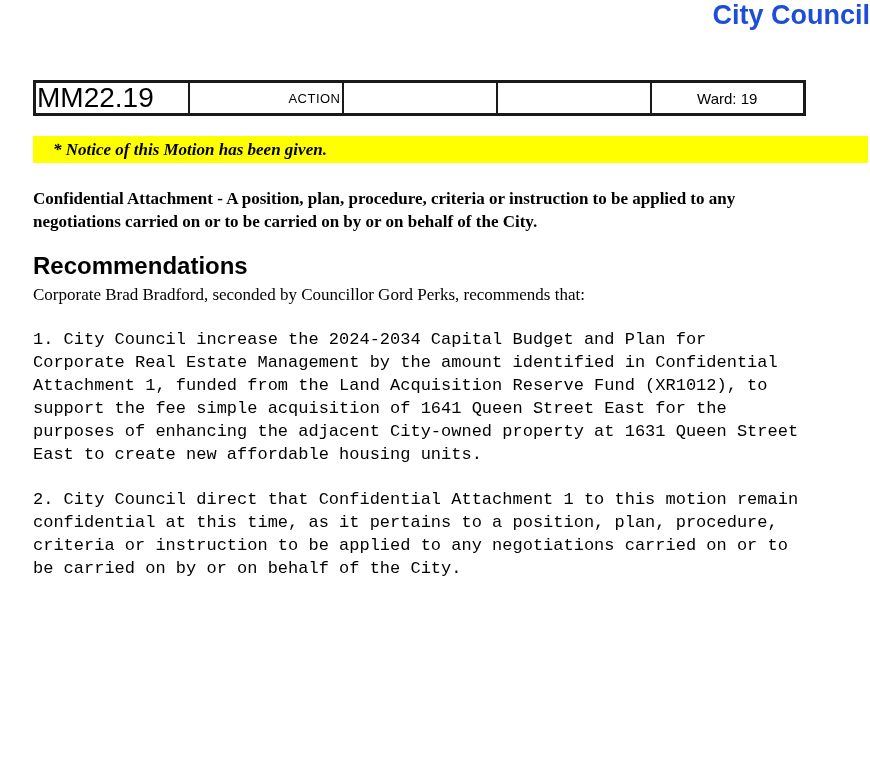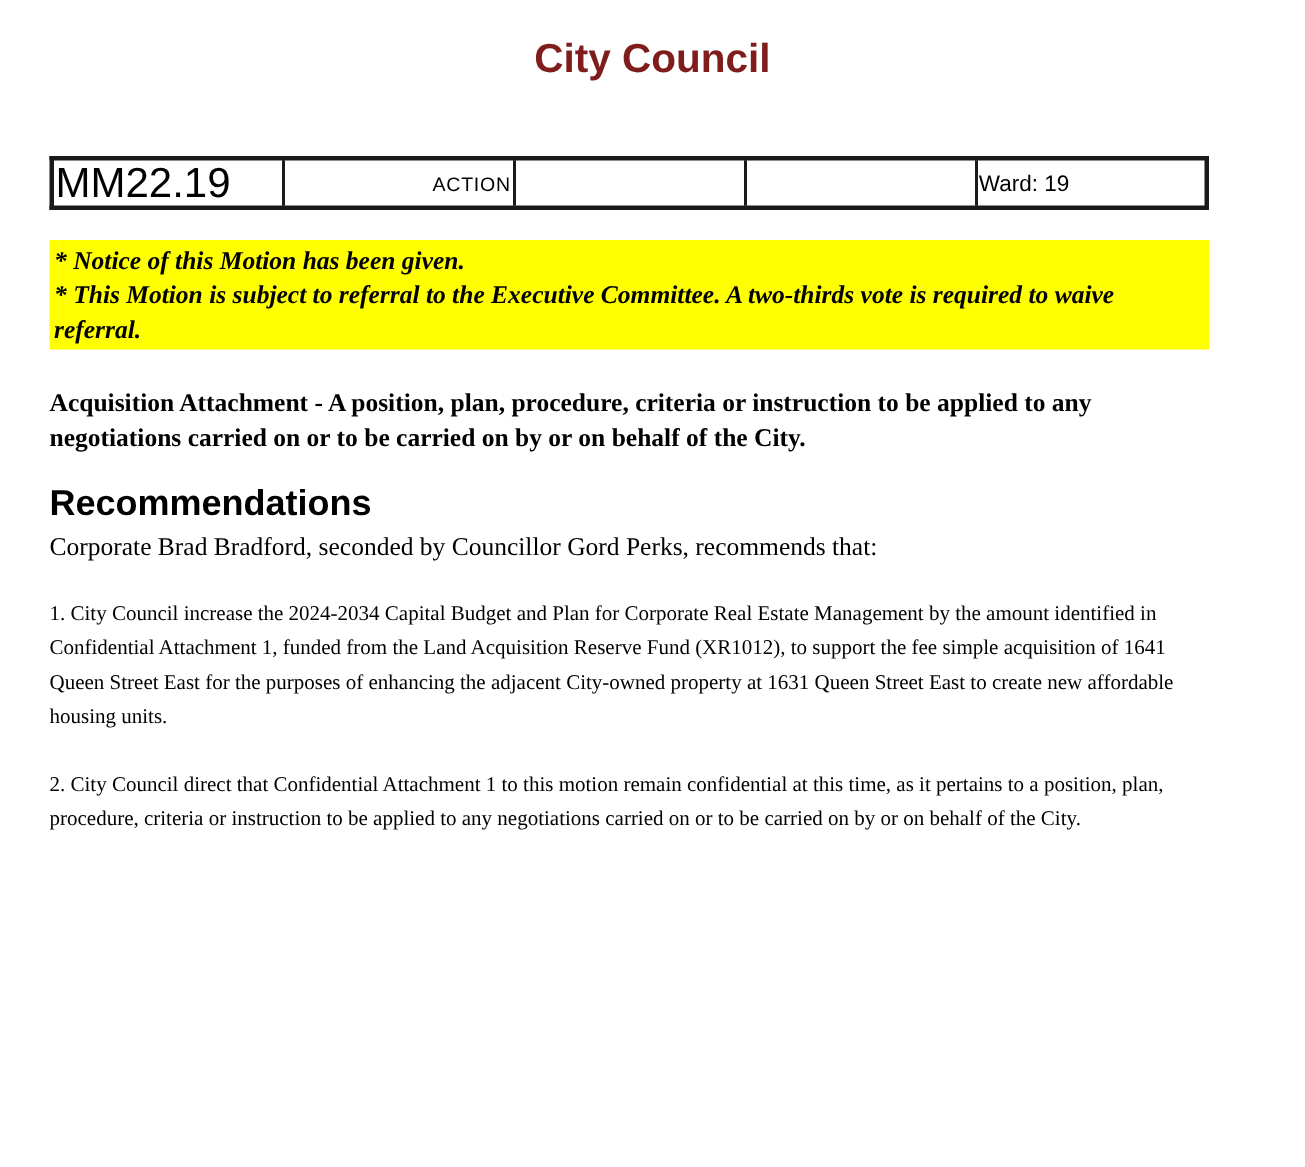--- a/index.html
+++ b/index.html
@@ -11,59 +11,59 @@
     background: #ffffff;
     color: #000000;
     overflow: hidden;
   }
   .content {
     width: 773px;
     margin-left: 33px;
   }
   .doc-title {
     margin: 0;
-    padding-top: 24px;
-    text-align: center;
+    padding-top: 0;
+    text-align: right;
     font-family: "Liberation Sans", sans-serif;
     font-weight: bold;
     font-size: 27px;
     line-height: 30px;
-    color: #7f1d1d;
+    color: #1d4ed8;
   }
   table.info-table {
     border-collapse: collapse;
     width: 773px;
     margin-top: 50px;
     table-layout: fixed;
   }
   table.info-table, table.info-table td { border: 2px solid #1a1a1a; }
   table.info-table { border-width: 3px; }
   table.info-table td {
     width: 20%;
     height: 31px;
     padding: 0 1px;
     vertical-align: middle;
     font-family: "Liberation Sans", sans-serif;
     white-space: nowrap;
     overflow: hidden;
   }
   td.cell-id   { font-size: 28px; line-height: 30px; text-align: left; }
   td.cell-type { font-size: 13px; text-align: right; letter-spacing: 0.5px; }
-  td.cell-ward { font-size: 15px; text-align: left; padding-right: 6px; }
+  td.cell-ward { font-size: 15px; text-align: center; padding-right: 6px; }
   .motion-heading {
     margin: 10px 0 0 0;
     font-family: "Liberation Sans", sans-serif;
     font-weight: bold;
     font-size: 20px;
     line-height: 26px;
   }
   .notice {
     margin-top: 20px;
-    padding: 2px 3px;
-    width: 773px;
+    padding: 2px 20px;
+    width: 835px;
   }
   .notice p {
     margin: 0;
     font-family: "Liberation Serif", serif;
     font-style: italic;
     font-weight: bold;
     font-size: 17px;
     line-height: 23px;
   }
   .confidential {
@@ -81,22 +81,22 @@
     line-height: 22px;
   }
   .rec-intro {
     margin: 6px 0 0 0;
     font-family: "Liberation Serif", serif;
     font-size: 17px;
     line-height: 23px;
   }
   .rec-item {
     margin: 22px 0 0 0;
-    font-family: Liberation Serif, serif;
-    font-size: 14px;
+    font-family: Liberation Mono, monospace;
+    font-size: 17px;
     line-height: 23px;
   }
 </style>
 </head>
 <body>
 
 <div class="page">
   <h1 class="doc-title">City Council</h1>
 
   <div class="content">
@@ -108,24 +108,23 @@
         <td class="cell-empty"></td>
         <td class="cell-empty"></td>
         <td class="cell-ward">Ward: 19</td>
       </tr>
     </tbody>
       </table>
 
 
     <div class="notice" id="notice-block" style="background: rgb(255, 255, 0);">
       <p>* Notice of this Motion has been given.</p>
-      <p>* This Motion is subject to referral to the Executive Committee. A two-thirds vote is required to waive referral.</p>
     </div>
 
-    <p class="confidential">Acquisition Attachment - A position, plan, procedure, criteria or instruction to be applied to any negotiations carried on or to be carried on by or on behalf of the City.</p>
+    <p class="confidential">Confidential Attachment - A position, plan, procedure, criteria or instruction to be applied to any negotiations carried on or to be carried on by or on behalf of the City.</p>
 
     <h3 class="rec-heading">Recommendations</h3>
     <p class="rec-intro">Corporate Brad Bradford, seconded by Councillor Gord Perks, recommends that:</p>
 
     <p class="rec-item">1. City Council increase the 2024-2034 Capital Budget and Plan for Corporate Real Estate Management by the amount identified in Confidential Attachment 1, funded from the Land Acquisition Reserve Fund (XR1012), to support the fee simple acquisition of 1641 Queen Street East for the purposes of enhancing the adjacent City-owned property at 1631 Queen Street East to create new affordable housing units.</p>
     <p class="rec-item">2. City Council direct that Confidential Attachment 1 to this motion remain confidential at this time, as it pertains to a position, plan, procedure, criteria or instruction to be applied to any negotiations carried on or to be carried on by or on behalf of the City.</p>
   </div>
 </div>
 
 </body></html>

